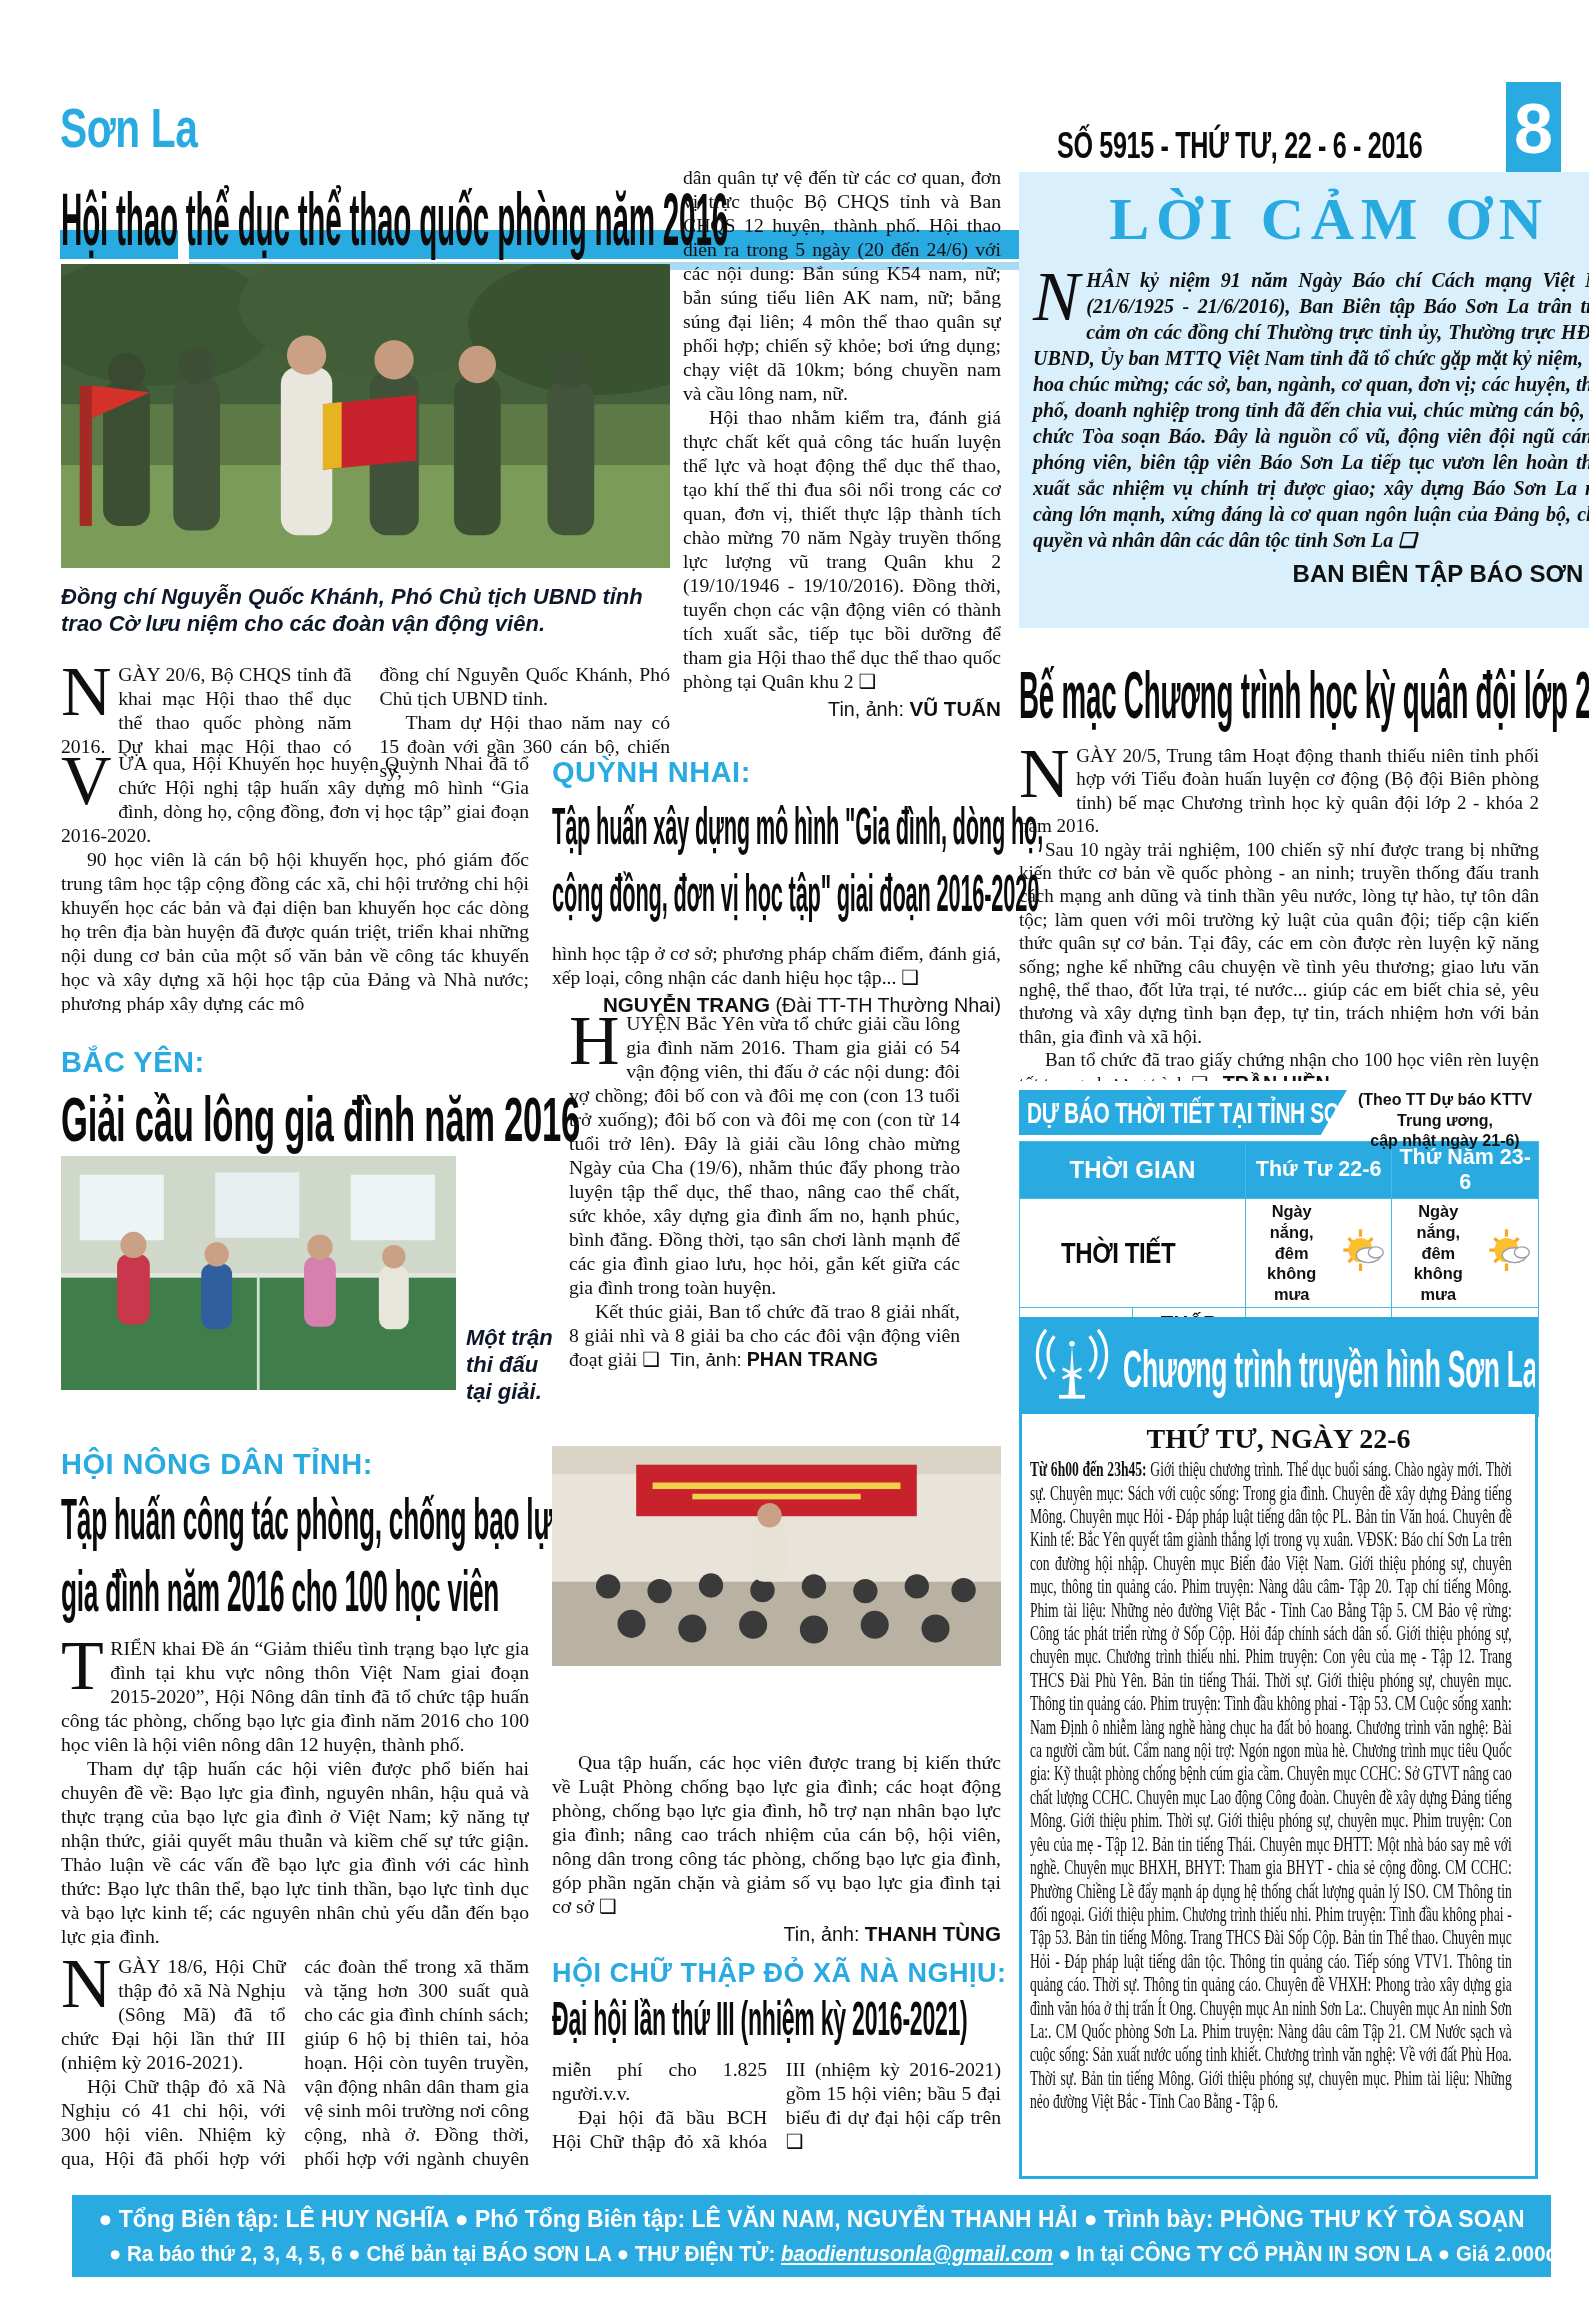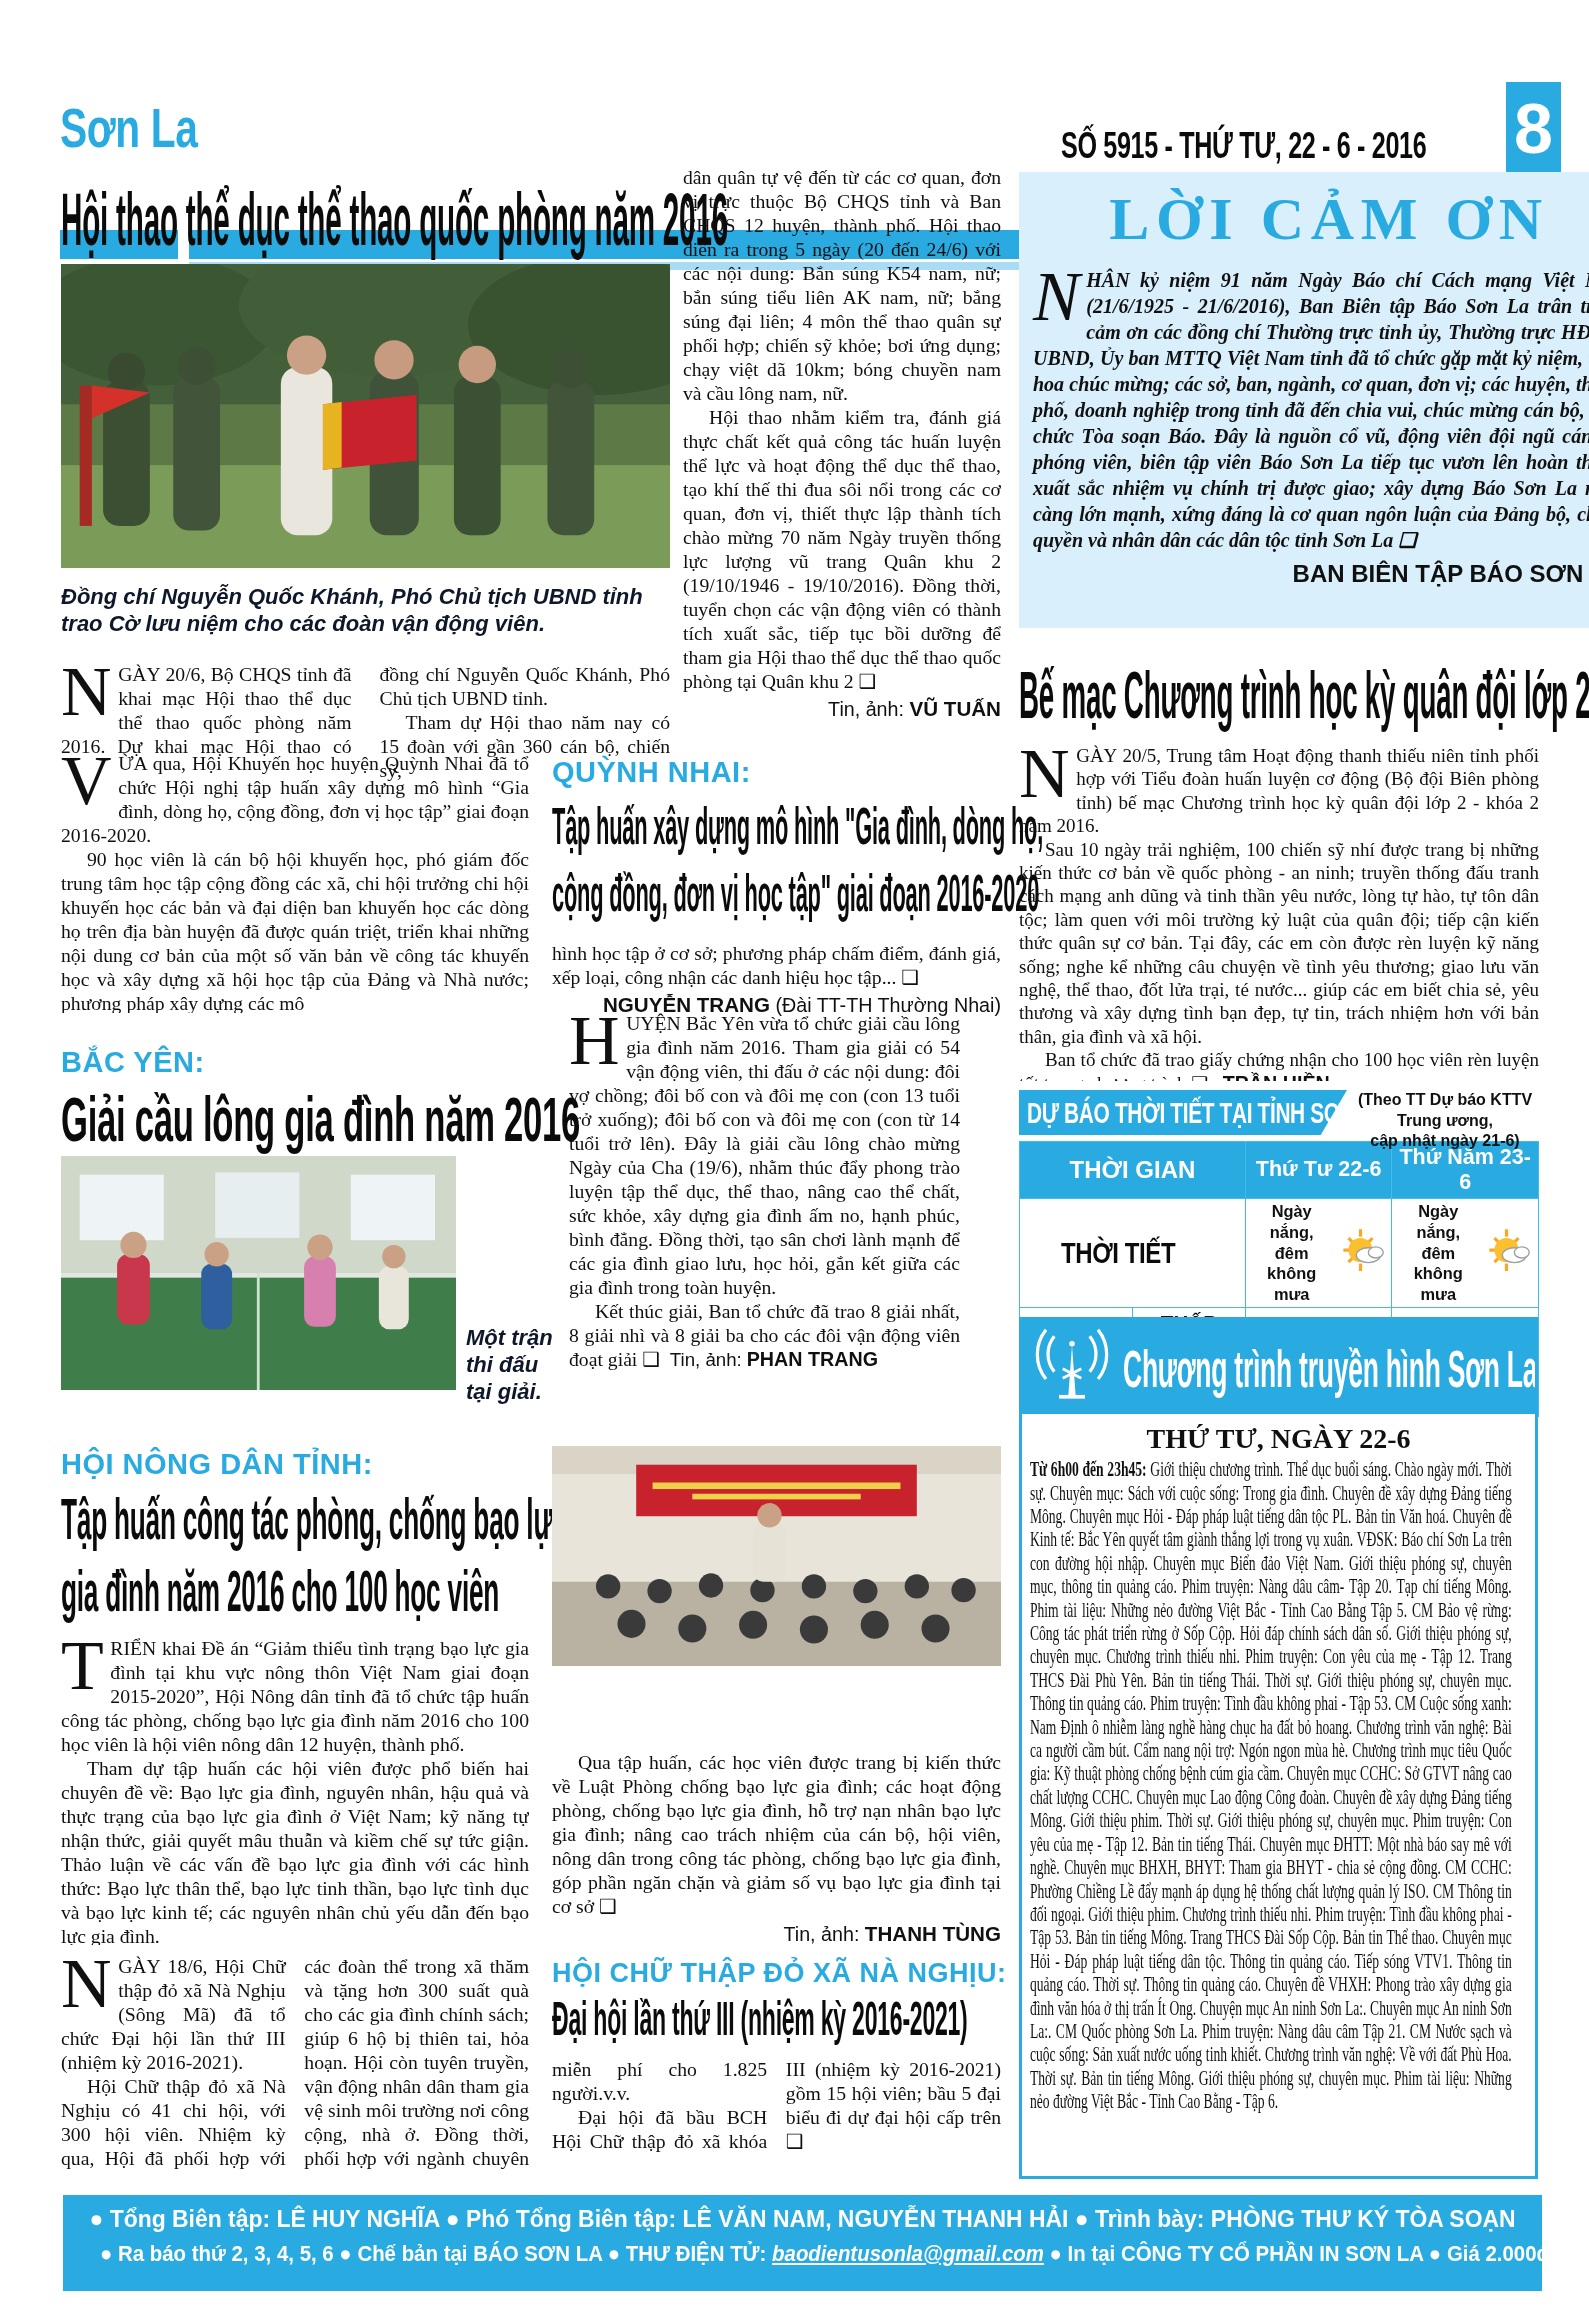--- a/index.html
+++ b/index.html
@@ -38,21 +38,21 @@
   a.email{color:#fff;font-style:italic;text-decoration:underline;font-weight:bold;}
 </style>
 </head>
 <body>
 
 <div id="page">
 
   <div class="abs cond" style="left:60px;top:96px;font-size:55px;color:var(--blue);transform:scaleX(.74);">Sơn La</div>
   <div class="abs bar" style="left:60px;top:230px;width:118px;height:29px;"></div>
 
-  <div class="abs" style="left:889px;top:125px;width:604px;text-align:left;">
+  <div class="abs" style="left:852px;top:125px;width:604px;text-align:center;">
     <span class="cond" style="display:inline-block;font-size:37px;transform:scaleX(.68);transform-origin:100% 50%;">SỐ 5915 - THỨ TƯ, 22 - 6 - 2016</span>
   </div>
 
   <div class="abs bar" style="left:1506px;top:82px;width:55px;height:94px;">
     <div class="sans white" style="font-size:70px;font-weight:bold;text-align:center;line-height:94px;">8</div>
   </div>
 
   <div class="abs bar" style="left:189px;top:230px;width:1312px;height:29px;"></div>
   <div class="abs" style="left:189px;top:262px;width:1312px;height:7.5px;background:var(--blue-light);"></div>
 
@@ -321,21 +321,21 @@
 
   <div class="abs kicker" style="left:552px;top:1958px;font-size:27px;">HỘI CHỮ THẬP ĐỎ XÃ NÀ NGHỊU:</div>
   <div class="abs cond" style="left:552px;top:1991px;font-size:48px;transform:scaleX(.48);">Đại hội lần thứ III (nhiệm kỳ 2016-2021)</div>
 
   <div class="abs body-text" style="left:552px;top:2057px;width:449px;height:117px;column-count:2;column-gap:18.7px;overflow:hidden;">
     <p>miễn phí cho 1.825 người.v.v.</p>
     <p class="ind">Đại hội đã bầu BCH Hội Chữ thập đỏ xã khóa III (nhiệm kỳ 2016-2021) gồm 15 hội viên; bầu 5 đại biểu đi dự đại hội cấp trên ❑</p>
 
   </div>
 
-  <div class="abs bar" style="left:63px;top:2195px;width:1479px;height:96px;">
+  <div class="abs bar" style="left:72px;top:2195px;width:1479px;height:82px;">
     <div class="sans white" style="text-align:center;font-weight:bold;font-size:23.4px;white-space:nowrap;margin-top:11.2px;transform:scaleX(.98);">● Tổng Biên tập: LÊ HUY NGHĨA  ● Phó Tổng Biên tập: LÊ VĂN NAM, NGUYỄN THANH HẢI  ● Trình bày: PHÒNG THƯ KÝ TÒA SOẠN</div>
     <div class="sans white" style="text-align:center;font-weight:bold;font-size:21.5px;white-space:nowrap;margin-top:8.4px;transform:scaleX(.95);">
       <span>● Ra báo thứ 2, 3, 4, 5, 6  ● Chế bản tại BÁO SƠN LA  ● THƯ ĐIỆN TỬ: </span><a class="email" href="#">baodientusonla@gmail.com</a><span>  ● In tại CÔNG TY CỔ PHẦN IN SƠN LA  ● Giá 2.000đ</span>
     </div>
   </div>
 
 </div>
 
 
 </body></html>

